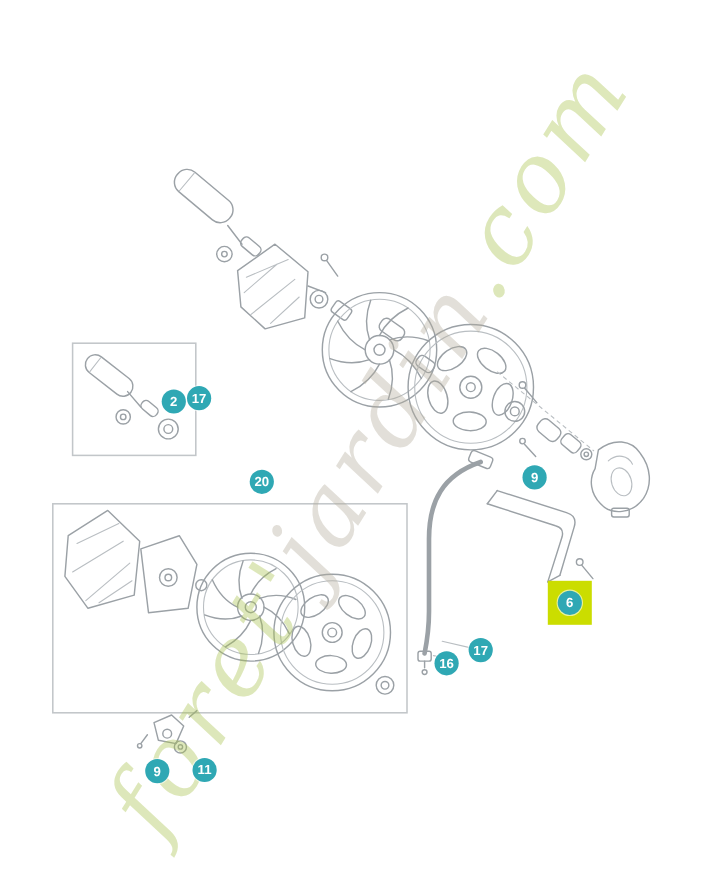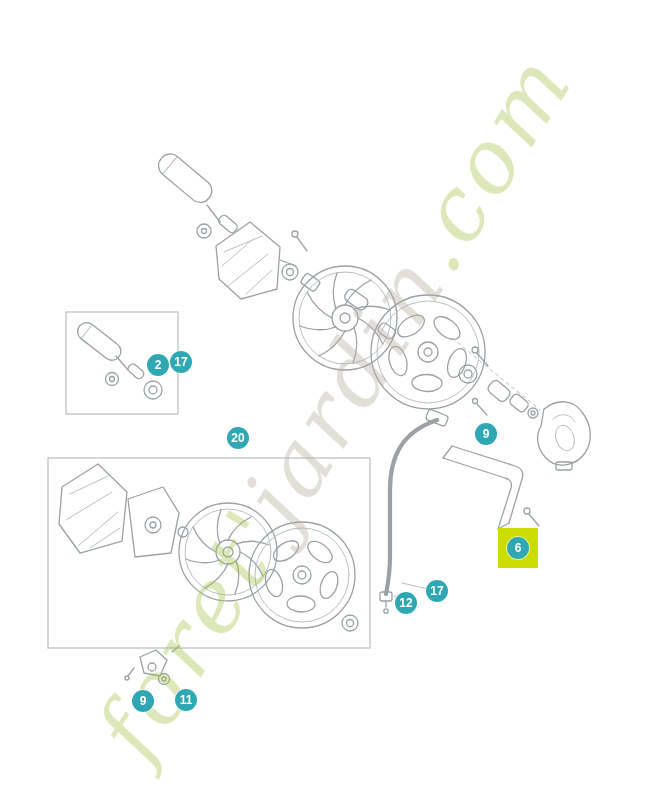--- a/index.html
+++ b/index.html
@@ -227,21 +227,21 @@
   <div class="callout" style="left:486px;top:434px">
     <span>9</span>
   </div>
   <div class="callout" style="left:518px;top:548px">
     <span>6</span>
   </div>
   <div class="callout" style="left:437px;top:591px">
     <span>17</span>
   </div>
   <div class="callout" style="left:406px;top:603px">
-    <span>12</span>
+    <span>16</span>
   </div>
   <div class="callout" style="left:186px;top:700px">
     <span>11</span>
   </div>
   <div class="callout" style="left:143px;top:701px">
     <span>9</span>
   </div>
 
 </div>
 

